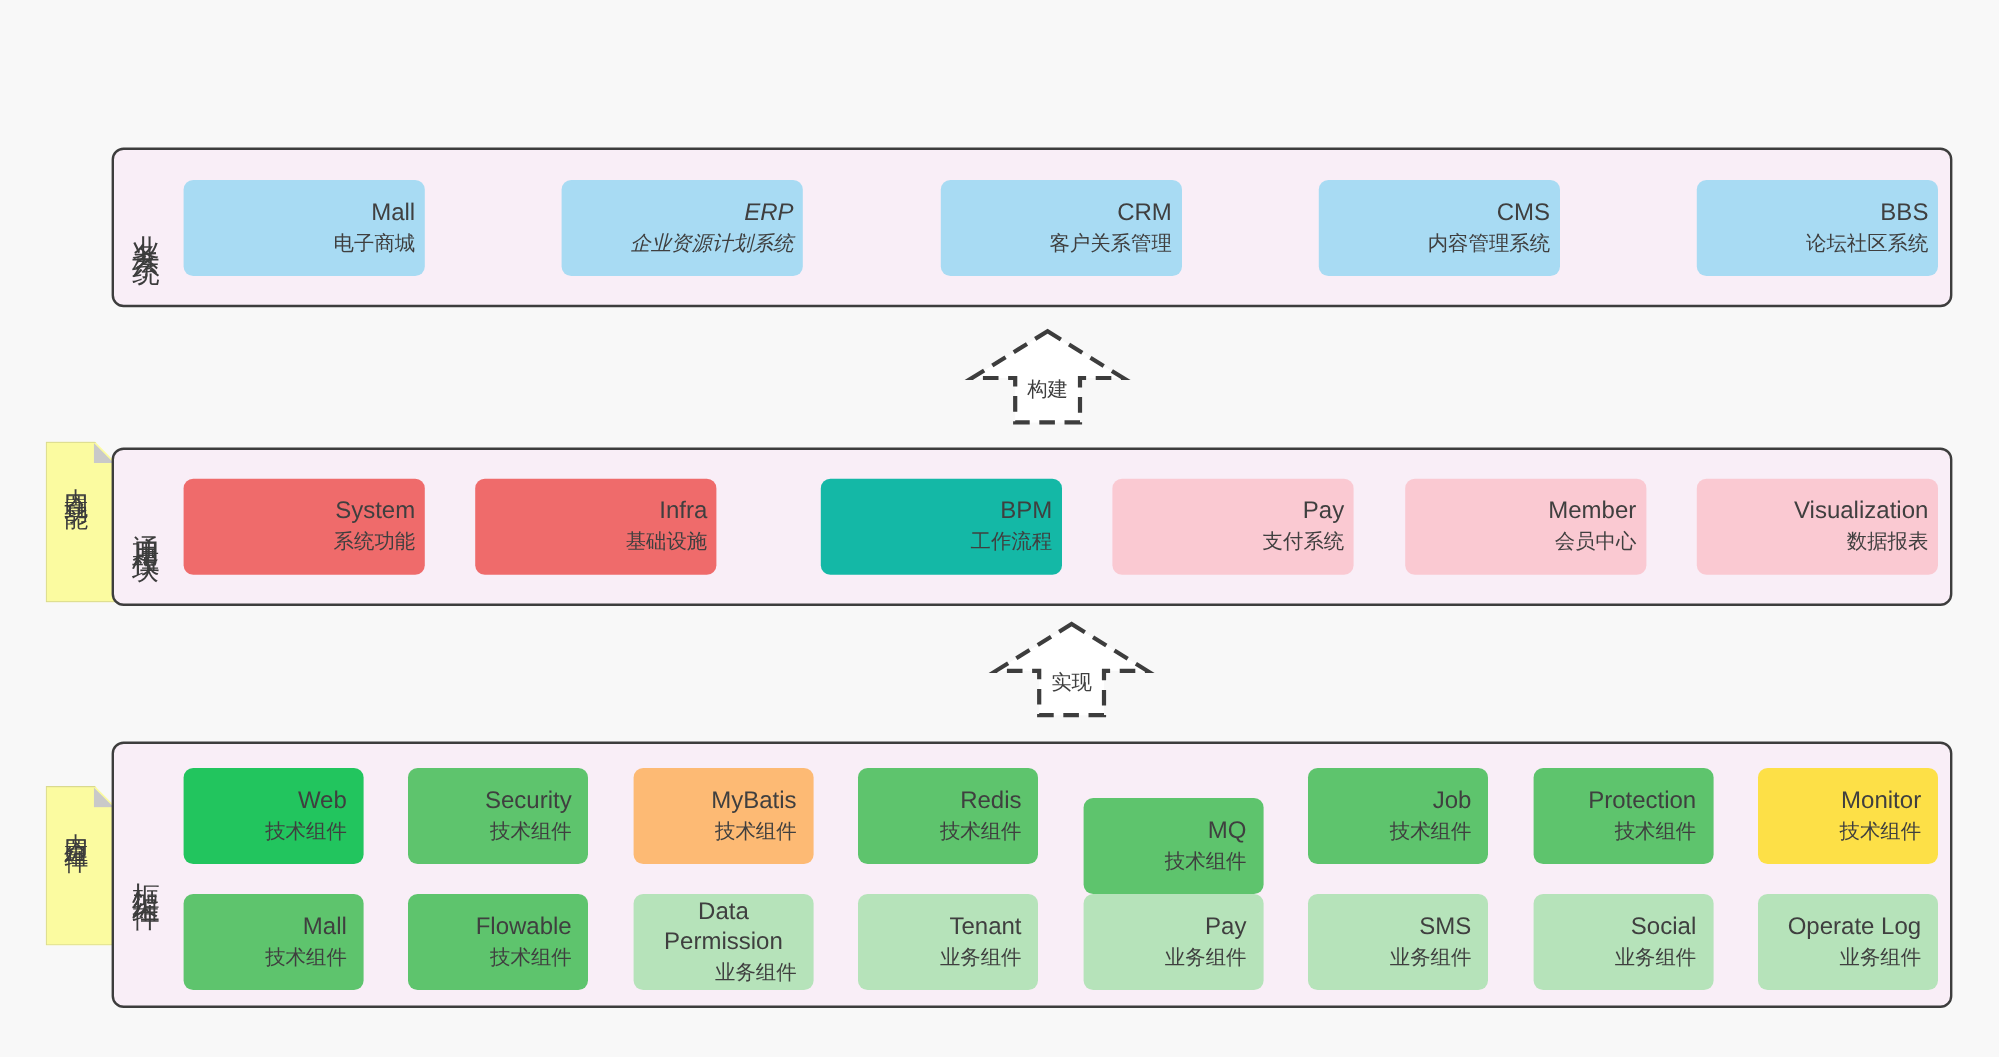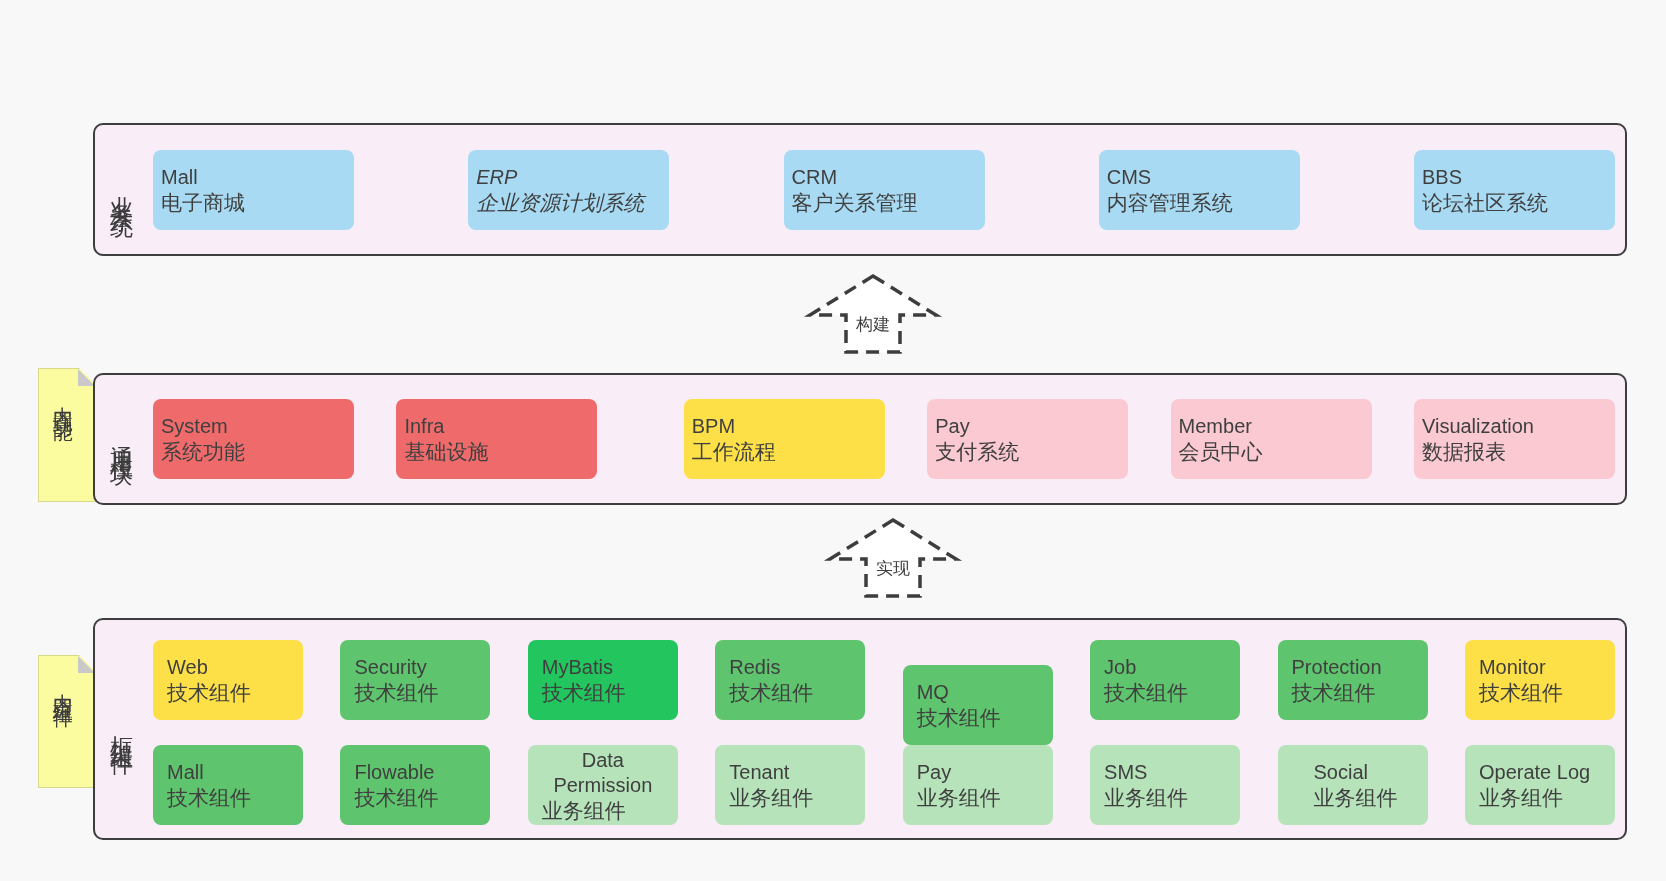--- a/index.html
+++ b/index.html
@@ -48,30 +48,30 @@
   }
   #sec-business .boxrow, #sec-modules .boxrow { top: 50%; transform: translateY(-50%); }
   #sec-framework .row1 { top: 20px; }
   #sec-framework .row2 { top: 125px; }
 
   .box {
     height: 80px;
     border-radius: 8px;
     display: flex;
     flex-direction: column;
-    align-items: flex-start;
+    align-items: flex-end;
     justify-content: center;
     text-align: center;
     box-sizing: border-box;
     color: #3f3f3f;
   }
   .box-wide { width: 201px; padding: 0 8px; }
   .box-small { width: 150px; padding: 0 14px; }
   .box .en { font-size: 20px; line-height: 25px; }
-  .box .cn { font-size: 21px; line-height: 25px; }
+  .box .cn { font-size: 17px; line-height: 25px; }
 
   
   .sticky {
     position: absolute;
     left: 38px; width: 58px;
     background: #fbfba0;
     border: 1px solid #d9d98e;
     box-sizing: border-box;
     clip-path: polygon(0 0, calc(100% - 17px) 0, 100% 17px, 100% 100%, 0 100%);
     z-index: 1;
@@ -162,21 +162,21 @@
     <div class="vlabel">通用模块</div>
     <div class="boxrow">
       <div class="box box-wide" style="background: rgb(239, 107, 107);">
         <div class="en">System</div>
         <div class="cn">系统功能</div>
       </div>
       <div class="box box-wide" style="background: rgb(239, 107, 107);">
         <div class="en">Infra</div>
         <div class="cn">基础设施</div>
       </div>
-      <div class="box box-wide" style="background: #fde047; margin-left: 44px;">
+      <div class="box box-wide" style="background: #14b8a6; margin-left: 44px;">
         <div class="en">BPM</div>
         <div class="cn">工作流程</div>
       </div>
       <div class="box box-wide" style="background: rgb(250, 201, 210);">
         <div class="en">Pay</div>
         <div class="cn">支付系统</div>
       </div>
       <div class="box box-wide" style="background: rgb(250, 201, 210);">
         <div class="en">Member</div>
         <div class="cn">会员中心</div>
@@ -189,29 +189,29 @@
   </section>
 
   <svg class="arrow" id="arrow-implement" width="134" height="82" viewBox="0 0 134 82">
     <polygon points="67,3 130,42 94,42 94,79 40,79 40,42 4,42"></polygon>
     <text x="67" y="57" text-anchor="middle">实现</text>
   </svg>
 
   <section class="section" id="sec-framework">
     <div class="vlabel">框架组件</div>
     <div class="boxrow row1">
-      <div class="box box-small" style="background: #fde047;">
+      <div class="box box-small" style="background: #22c55e;">
         <div class="en">Web</div>
         <div class="cn">技术组件</div>
       </div>
       <div class="box box-small" style="background: rgb(94, 196, 109);">
         <div class="en">Security</div>
         <div class="cn">技术组件</div>
       </div>
-      <div class="box box-small" style="background: #22c55e;">
+      <div class="box box-small" style="background: #fdba74;">
         <div class="en">MyBatis</div>
         <div class="cn">技术组件</div>
       </div>
       <div class="box box-small" style="background: rgb(94, 196, 109);">
         <div class="en">Redis</div>
         <div class="cn">技术组件</div>
       </div>
       <div class="box box-small" style="background: rgb(94, 196, 109); margin-top: 25px;">
         <div class="en">MQ</div>
         <div class="cn">技术组件</div>

